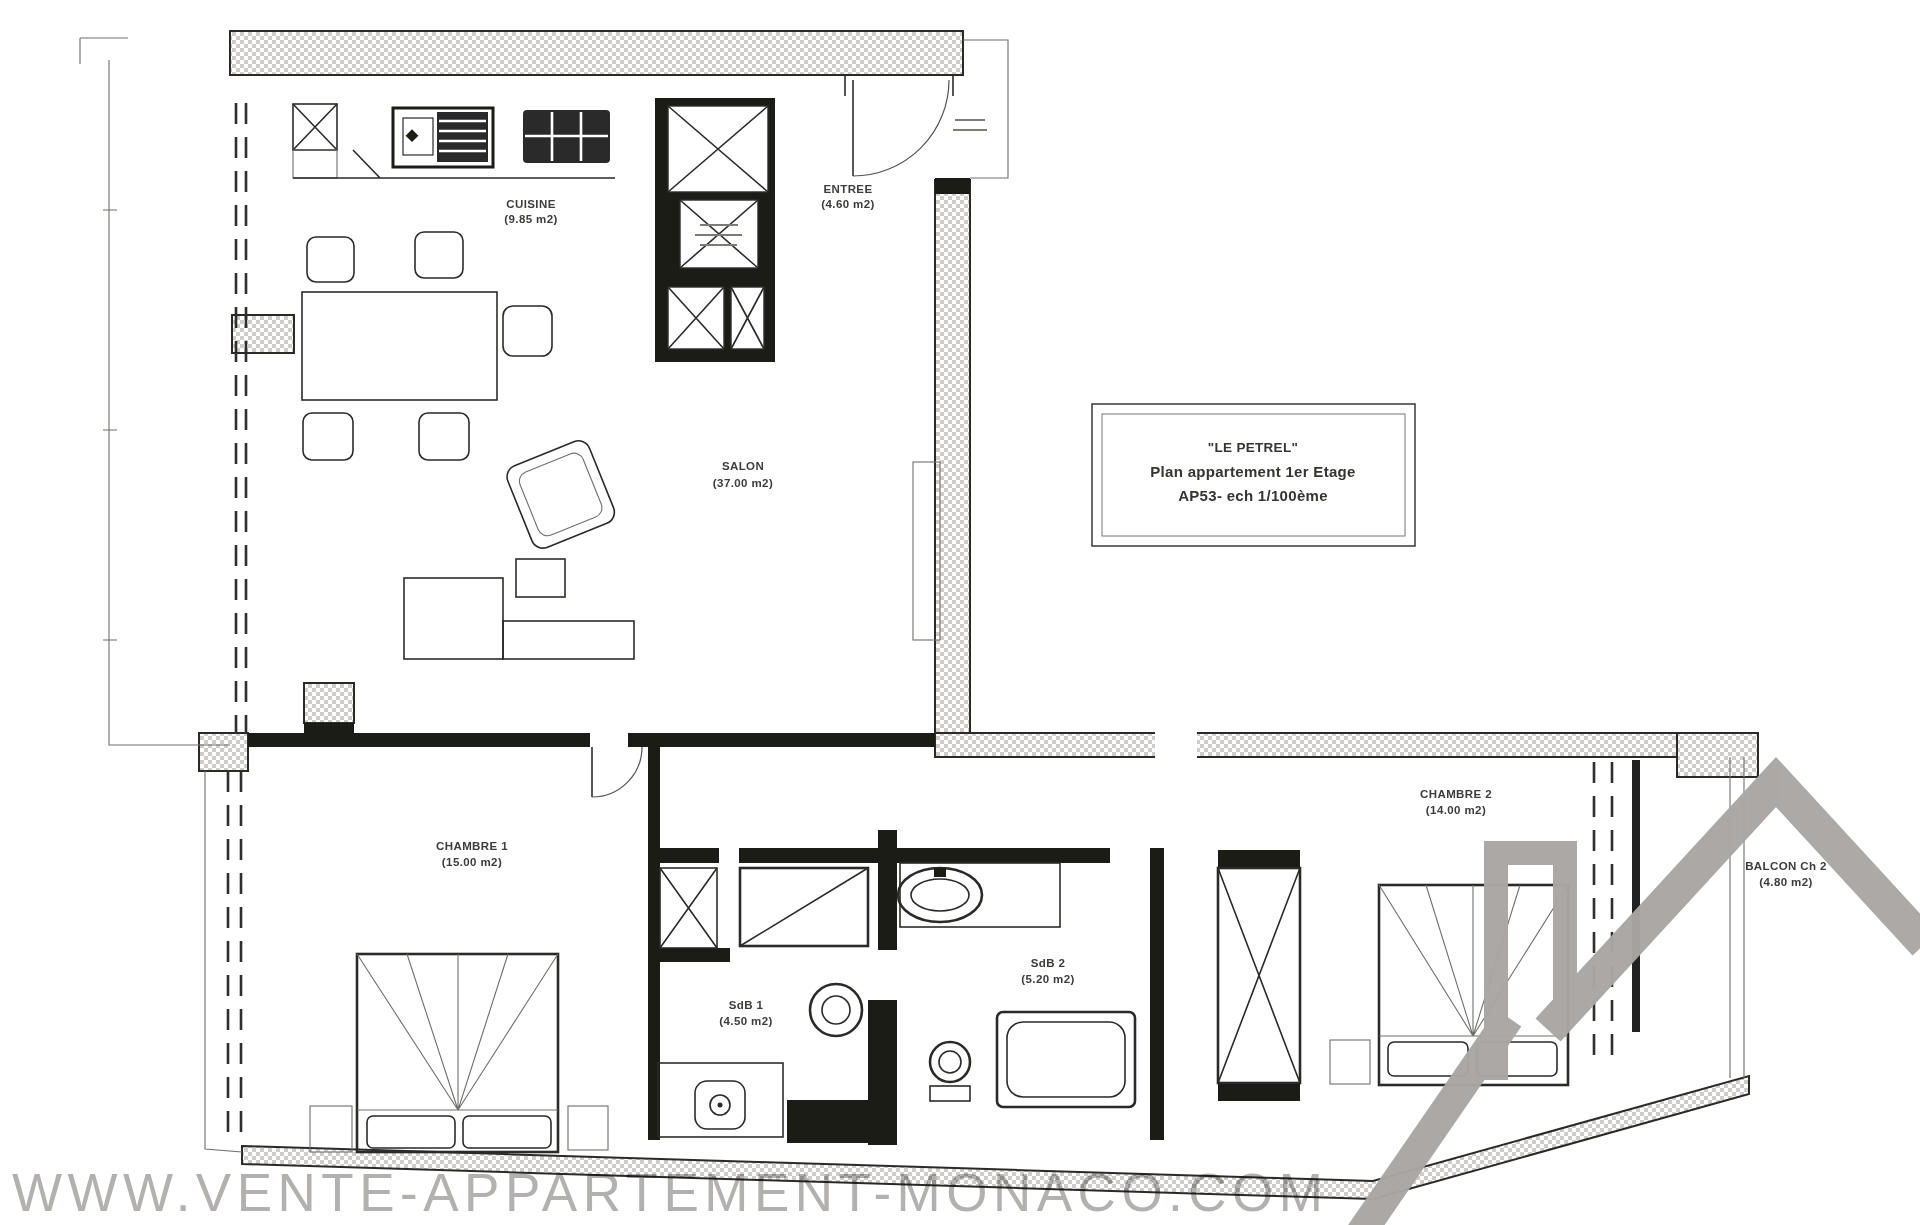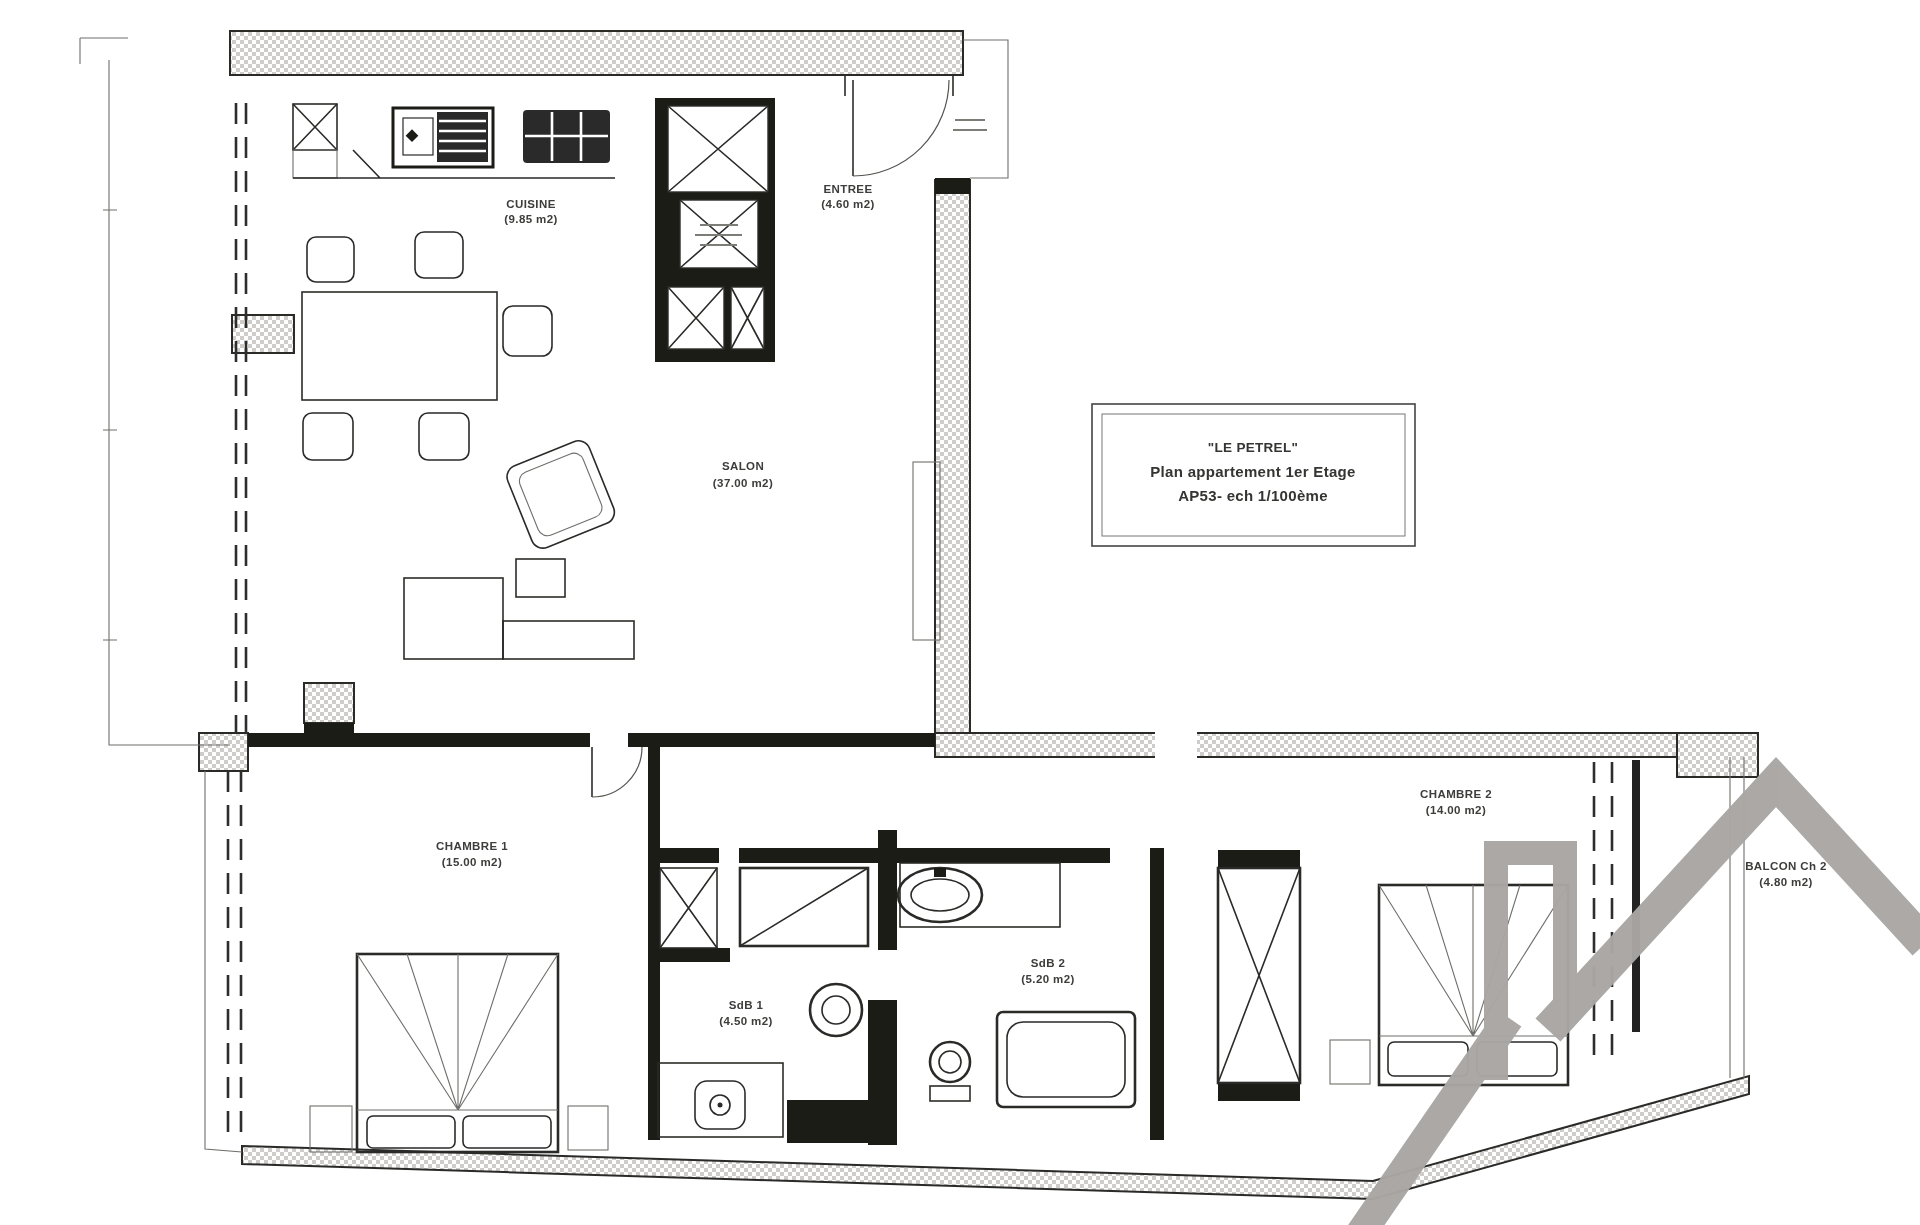--- a/index.html
+++ b/index.html
@@ -216,14 +216,15 @@
     </g>
   </g>
 
   <g opacity="0.97">
     <path d="M1548 1030 L1776 782 L1925 944" fill="none" stroke="#a9a6a3" stroke-width="34" stroke-miterlimit="8"></path>
     <path d="M1496 1080 L1496 853 L1565 853 L1565 1022" fill="none" stroke="#a9a6a3" stroke-width="24"></path>
     <path d="M1509 1018 L1356 1240" fill="none" stroke="#a9a6a3" stroke-width="30"></path>
   </g>
 </svg>
 
+<div class="watermark">WWW.VENTE-APPARTEMENT-MONACO.COM</div>
 
 </div>
 
 </body></html>

